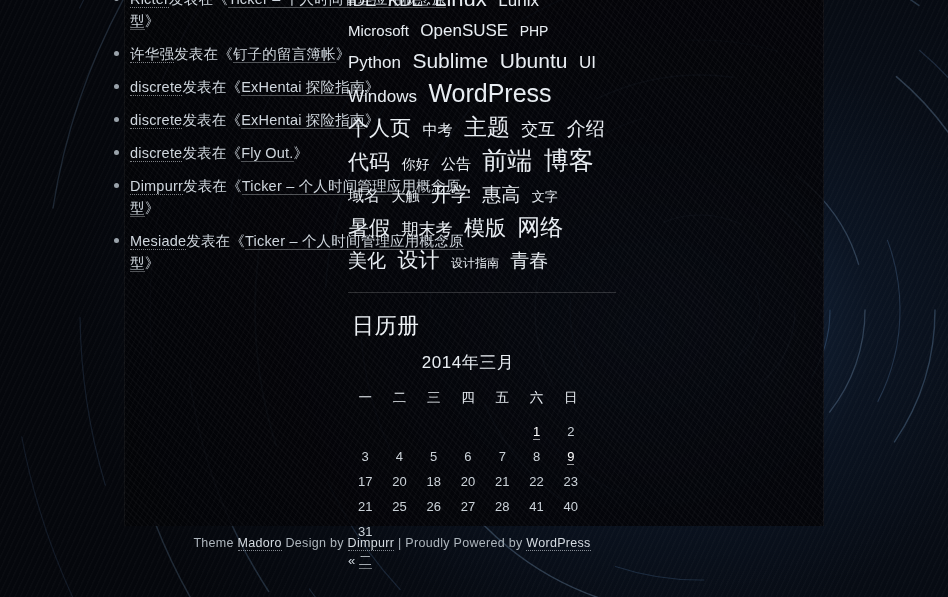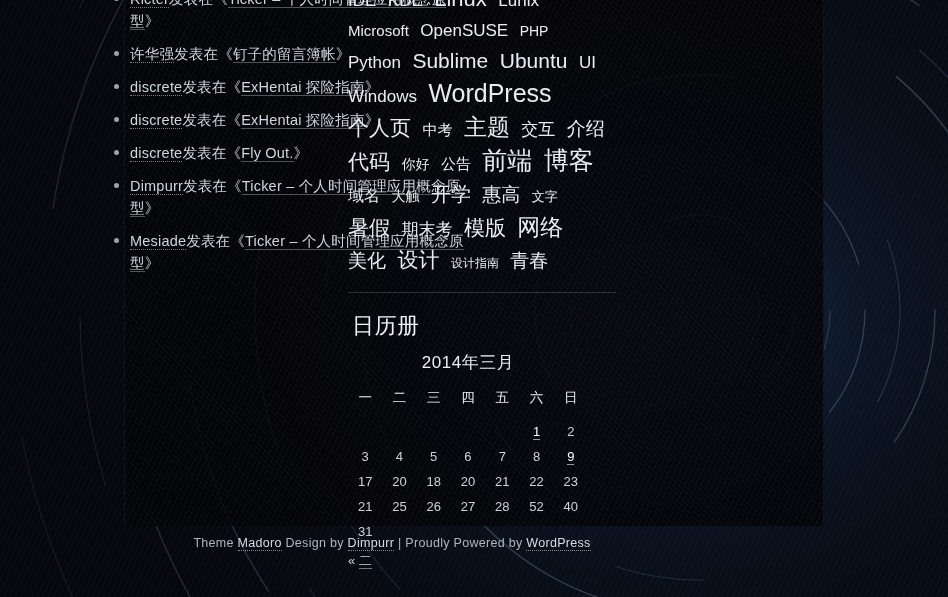--- a/index.html
+++ b/index.html
@@ -258,21 +258,21 @@
             <td>21</td>
             <td>22</td>
             <td>23</td>
           </tr>
           <tr>
             <td>21</td>
             <td>25</td>
             <td>26</td>
             <td>27</td>
             <td>28</td>
-            <td>52</td>
+            <td>41</td>
             <td>40</td>
           </tr>
           <tr>
             <td>31</td>
             <td></td>
             <td></td>
             <td></td>
             <td></td>
             <td></td>
             <td></td>

